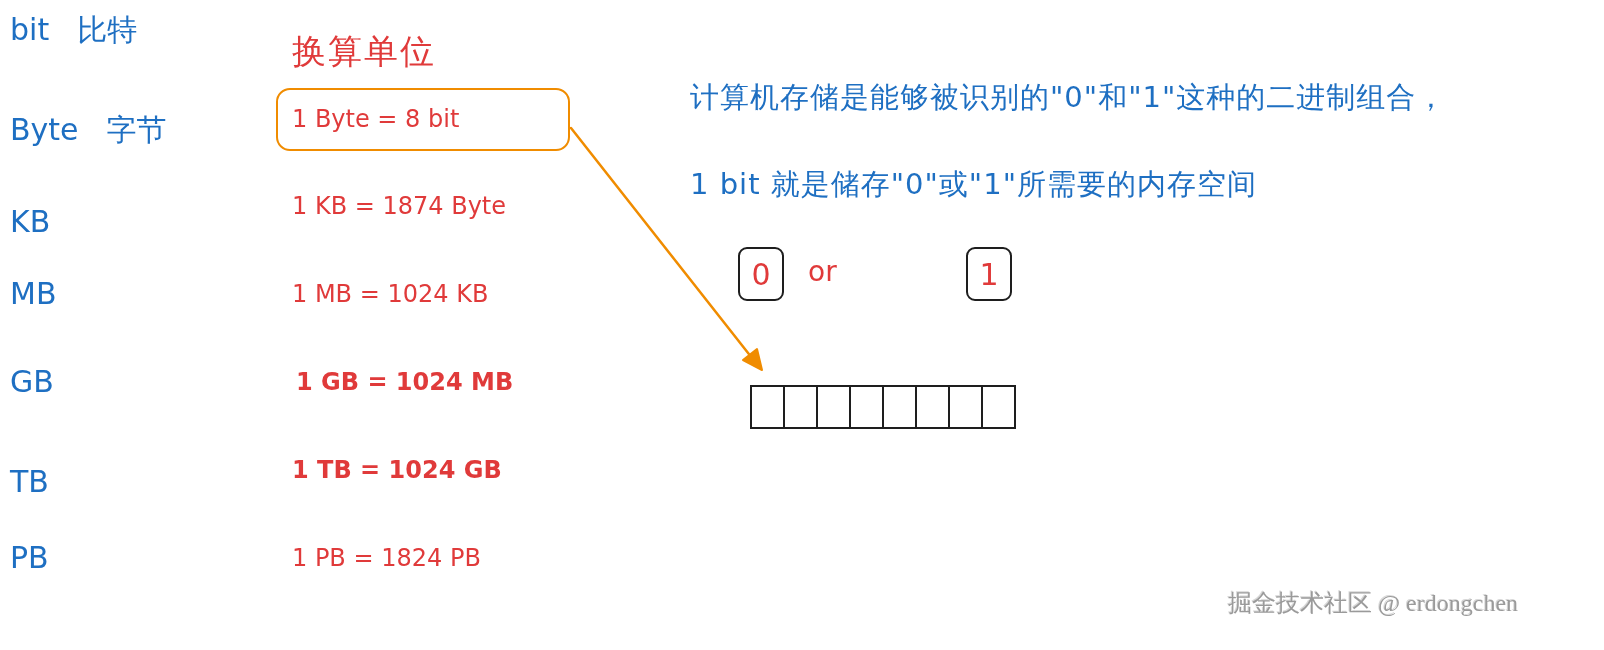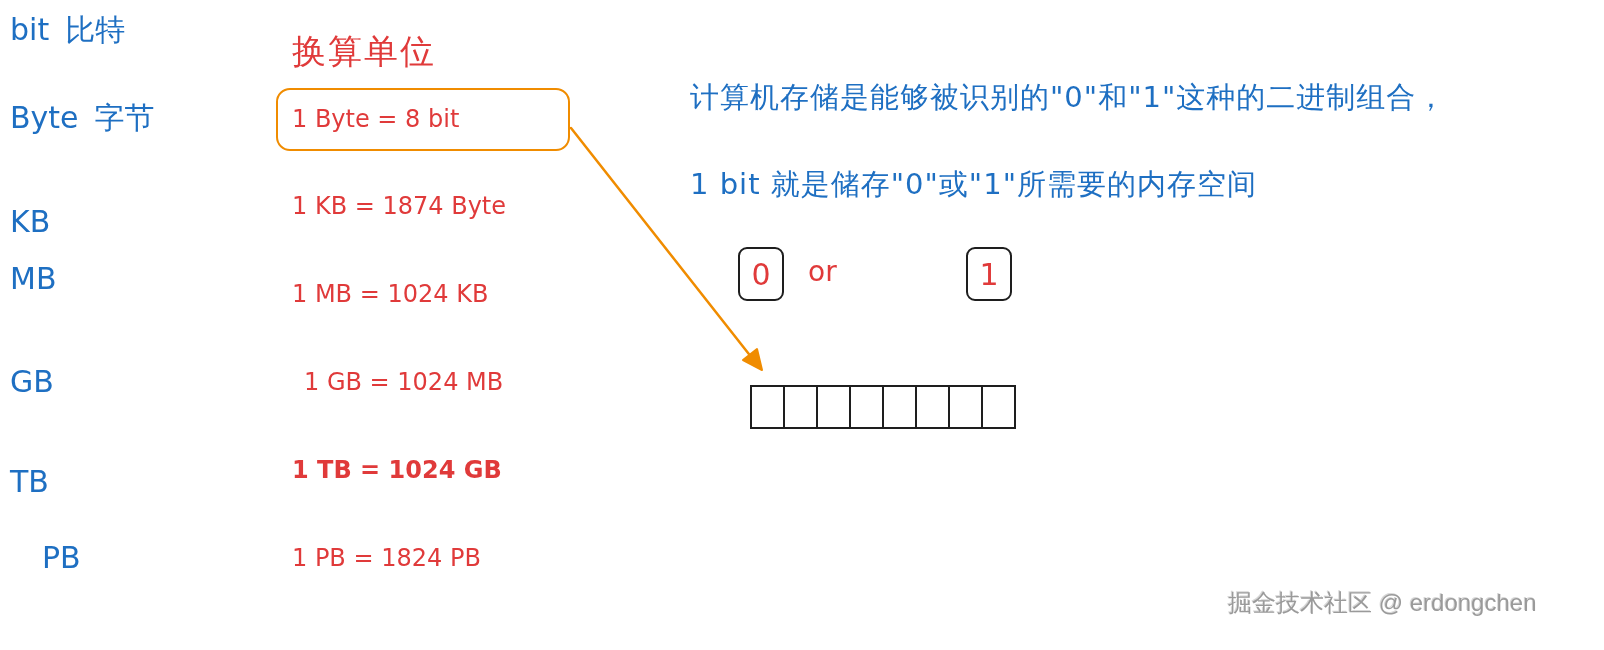--- a/index.html
+++ b/index.html
@@ -16,21 +16,21 @@
     }
     .abs { position: absolute; white-space: nowrap; }
     .blue { color: #1e6fc2; }
     .red  { color: #e03a3a; }
 
     .unit-label {
       font-size: 30px;
       line-height: 36px;
     }
     .unit-label .cn {
-      margin-left: 16px;
+      margin-left: 28px;
     }
     .conv {
       font-size: 24px;
       line-height: 38px;
     }
     .conv-title {
       font-size: 34px;
       line-height: 34px;
       letter-spacing: 2px;
     }
@@ -69,61 +69,61 @@
       height: 44px;
       border: 2.5px solid #1e1e1e;
       box-sizing: border-box;
       margin-right: -2px;
       background: #fff;
     }
     .watermark {
       font-size: 24px;
       color: #9a9a9a;
       text-shadow: 1px 1px 0 #ffffff, -1px -1px 0 #d8d8d8;
-      font-family: Liberation Sans, sans-serif;
+      font-family: Liberation Serif, serif;
     }
     svg.arrow-layer {
       position: absolute;
       left: 0; top: 0;
       pointer-events: none;
     }
   </style>
 </head>
 <body>
 
 <div class="abs unit-label blue" style="left:10px; top:12px;">
   <span>bit</span><span class="cn">比特</span>
 </div>
-<div class="abs unit-label blue" style="left:10px; top:100px;">
+<div class="abs unit-label blue" style="left:10px; top:112px;">
   <span>Byte</span><span class="cn">字节</span>
 </div>
 <div class="abs unit-label blue" style="left:10px; top:204px;">
   <span>KB</span>
 </div>
-<div class="abs unit-label blue" style="left:10px; top:261px;">
+<div class="abs unit-label blue" style="left:10px; top:276px;">
   <span>MB</span>
 </div>
 <div class="abs unit-label blue" style="left:10px; top:364px;">
   <span>GB</span>
 </div>
 <div class="abs unit-label blue" style="left:10px; top:464px;">
   <span>TB</span>
 </div>
-<div class="abs unit-label blue" style="left:10px; top:540px;margin-left:32px;">
+<div class="abs unit-label blue" style="left:10px; top:540px;">
   <span>PB</span>
 </div>
 
 <div class="abs conv-title red" style="left:292px; top:34px;">换算单位</div>
 
 <div class="highlight-box" style="left:276px; top:88px; width:294px; height:63px;"></div>
 
 <div class="abs conv red" style="left:292px; top:100px;">1 Byte = 8 bit</div>
 <div class="abs conv red" style="left:292px; top:187px;">1 KB = 1874 Byte</div>
 <div class="abs conv red" style="left:292px; top:275px;text-align:right;">1 MB = 1024 KB</div>
-<div class="abs conv red" style="left:304px; top:363px;">1 GB = 1024 MB</div>
+<div class="abs conv red" style="left:296px; top:363px;font-weight:bold;">1 GB = 1024 MB</div>
 <div class="abs conv red" style="left:292px; top:451px;font-weight:bold;">1 TB = 1024 GB</div>
 <div class="abs conv red" style="left:292px; top:539px;">1 PB = 1824 PB</div>
 
 <div class="abs desc blue" style="left:690px; top:80px;">计算机存储是能够被识别的"0"和"1"这种的二进制组合，</div>
 <div class="abs desc blue" style="left:690px; top:167px;">1 bit 就是储存"0"或"1"所需要的内存空间</div>
 
 <div class="bit-box" style="left:738px; top:247px; width:46px; height:54px;">
   <span>0</span>
 </div>
 <div class="abs or-text" style="left:808px; top:255px;">or</div>

